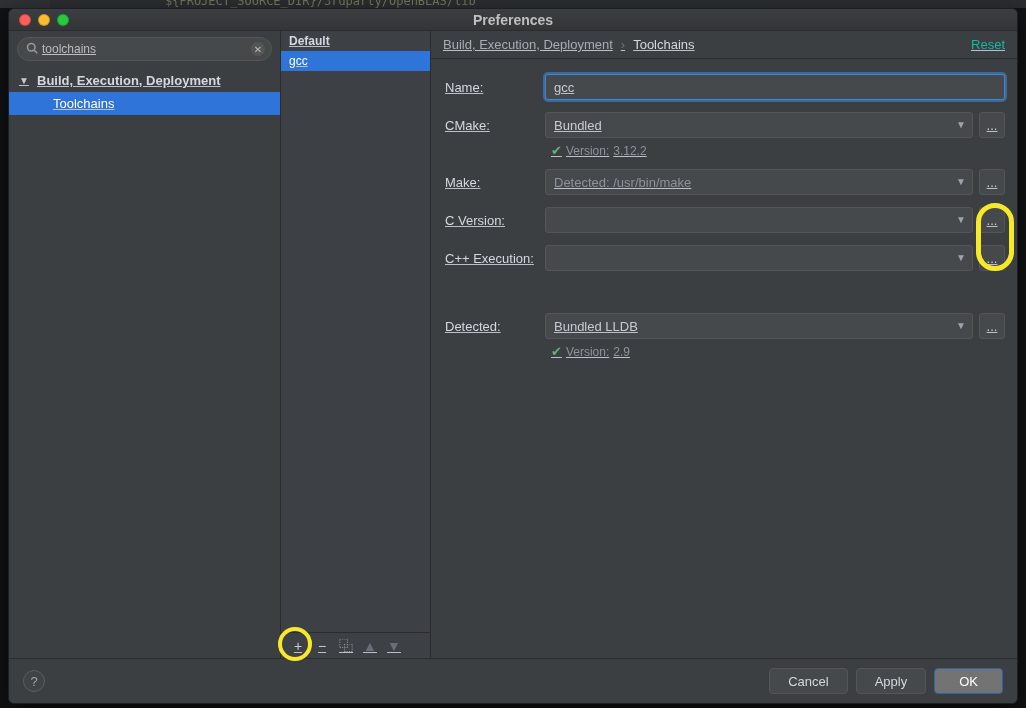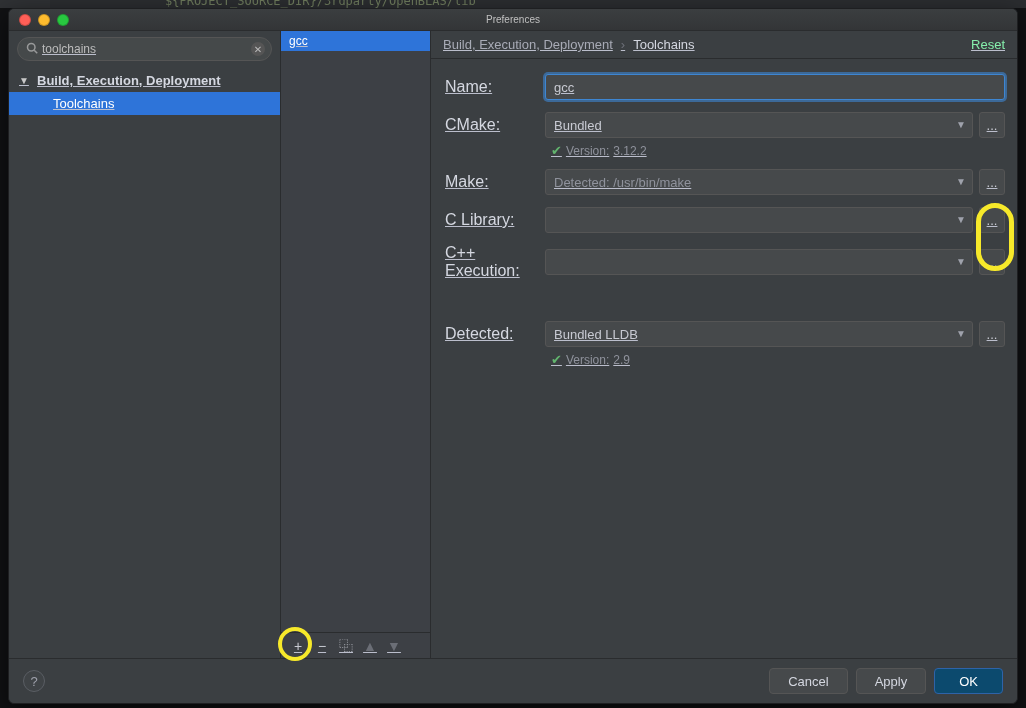--- a/index.html
+++ b/index.html
@@ -10,21 +10,21 @@
   .scrap-left { position: absolute; left: 0; top: 0; height: 8px; width: 50px; background: #2f3134; }
   .scrap-text { position: absolute; left: 165px; top: -6px; color: #6d7a5c; font-family: Menlo, monospace; font-size: 12px; }
 
   .window { position: absolute; left: 8px; top: 8px; width: 1010px; height: 696px; background: #3b3f42; border-radius: 6px; box-shadow: 0 8px 24px rgba(0,0,0,0.6); display: flex; flex-direction: column; border: 1px solid #1e1f21; }
   .titlebar { height: 22px; display: flex; align-items: center; justify-content: center; position: relative; background: linear-gradient(#3b3e40, #333537); border-top-left-radius: 6px; border-top-right-radius: 6px; border-bottom: 1px solid #2a2c2e; }
   .traffic { position: absolute; left: 10px; top: 5px; display: flex; gap: 7px; }
   .dot { width: 12px; height: 12px; border-radius: 50%; }
   .red { background: #ff5f57; border: 0.5px solid rgba(0,0,0,0.2); }
   .yellow { background: #febc2e; border: 0.5px solid rgba(0,0,0,0.2); }
   .green { background: #28c840; border: 0.5px solid rgba(0,0,0,0.2); }
-  .win-title { color: #c0c0c0; font-size: 10px; }
+  .win-title { color: #c0c0c0; font-size: 14px; font-weight: bold; }
 
   .body-area { flex: 1; display: flex; border-bottom: 1px solid #2a2c2e; text-decoration: underline; }
   .sidebar { width: 272px; background: #3b3f42; display: flex; flex-direction: column; border-right: 1px solid #2a2c2e; }
   .search-wrap { padding: 6px 8px; }
   .search { height: 24px; background: #45494a; border: 1px solid #555; border-radius: 12px; display: flex; align-items: center; padding: 0 8px; color: #bcbcbc; position: relative; }
   .search input { flex: 1; background: transparent; border: none; outline: none; color: #bcbcbc; font-size: 12px; }
   .search .mag { margin-right: 4px; opacity: 0.7; }
   .clear { position: absolute; right: 6px; top: 4px; width: 14px; height: 14px; background: #555; border-radius: 50%; display: flex; align-items: center; justify-content: center; color: #bbb; font-size: 10px; cursor: pointer; }
 
   .tree { flex: 1; font-size: 13px; padding-top: 2px; }
@@ -43,42 +43,42 @@
   .tc-item.sel { background: #2e74d9; color: #fff; }
   .tc-bar { height: 26px; border-top: 1px solid #2a2c2e; display: flex; align-items: center; padding-left: 6px; gap: 2px; position: relative; }
   .tc-btn { width: 22px; height: 22px; display: flex; align-items: center; justify-content: center; color: #c8cad2; cursor: pointer; font-size: 14px; border-radius: 3px; }
   .tc-btn.disabled { color: #6b6e76; cursor: default; }
   .ring-add { position: absolute; left: -3px; top: -6px; width: 34px; height: 34px; border: 4px solid #f7e92a; border-radius: 50%; pointer-events: none; }
 
   .main { flex: 1; display: flex; flex-direction: column; background: #3b3f42; }
   .crumbs { height: 28px; display: flex; align-items: center; padding: 0 12px; font-size: 13px; color: #a8abb6; border-bottom: 1px solid #2a2c2e; }
   .crumbs .sep { margin: 0 8px; color: #6c6f78; }
   .crumbs .current { color: #d4d7e0; font-weight: 500; }
-  .reset { margin-left: auto; color: #86efac; cursor: pointer; }
+  .reset { margin-left: auto; color: #14b8a6; cursor: pointer; }
 
   .form { padding: 14px 12px 14px 14px; flex: 1; position: relative; }
   .row { display: flex; align-items: center; margin-bottom: 10px; min-height: 28px; }
-  .row .lab { width: 100px; color: #d5d8e1; font-size: 16px; }
+  .row .lab { width: 100px; color: #d5d8e1; font-size: 13px; }
   .row .field { flex: 1; display: flex; align-items: center; gap: 6px; }
   .input { flex: 1; height: 26px; background: #46494b; border: 1px solid #43627d; border-radius: 3px; color: #c8cad2; padding: 0 8px; font-size: 13px; }
   .input.blue { box-shadow: 0 0 0 2px rgba(62,134,210,0.6); border-color: #3e86d2; }
   .combo { flex: 1; height: 26px; background: #46494b; border: 1px solid #555; border-radius: 3px; color: #c8cad2; padding: 0 8px; font-size: 13px; display: flex; align-items: center; position: relative; }
   .combo.muted { color: #8f929c; }
   .combo .arr { position: absolute; right: 6px; top: 6px; color: #9fa2ac; font-size: 10px; }
   .dots { width: 26px; height: 26px; background: #46494b; border: 1px solid #555; border-radius: 3px; color: #c8cad2; display: flex; align-items: center; justify-content: center; font-size: 13px; cursor: pointer; }
   .small { font-size: 12px; color: #8f929c; padding-left: 6px; display: flex; align-items: center; gap: 4px; margin-top: -6px; margin-bottom: 10px; margin-left: 100px; }
   .check { color: #62b56e; font-size: 13px; }
 
   .ring-dots { position: absolute; right: 3px; top: 144px; width: 38px; height: 68px; border: 5px solid #f7e92a; border-radius: 20px; pointer-events: none; }
 
   .footer { height: 44px; display: flex; align-items: center; padding: 0 14px; background: #3b3f42; border-bottom-left-radius: 6px; border-bottom-right-radius: 6px; }
   .help { width: 22px; height: 22px; border: 1px solid #5a5e64; border-radius: 50%; display: flex; align-items: center; justify-content: center; color: #9ea1ab; font-size: 13px; cursor: pointer; background: #3f4346; }
   .spacer { flex: 1; }
   .btn { height: 26px; padding: 0 18px; border: 1px solid #555; border-radius: 4px; background: #46494b; color: #d4d7e0; font-size: 13px; cursor: pointer; margin-left: 8px; display: flex; align-items: center; }
-  .btn.primary { background: #0c4a6e; border-color: #2e63a8; color: #fff; padding: 0 24px; }
+  .btn.primary { background: #737373; border-color: #2e63a8; color: #fff; padding: 0 24px; }
   .gap { height: 30px; }
 </style>
 </head>
 <body>
 
 <div class="top-scrap">
   <div class="scrap-left"></div>
   <div class="scrap-text">${PROJECT_SOURCE_DIR}/3rdparty/OpenBLAS/lib</div>
 </div>
 
@@ -113,20 +113,21 @@
           <span class="label">Build, Execution, Deployment</span>
         </div>
         <div class="tree-row child sel">
           <span class="label">Toolchains</span>
         </div>
       </div>
     </div>
 
     <div class="center">
       <div class="tc-list">
+        <div class="tc-item default">Default</div>
         <div class="tc-item sel">gcc</div>
       </div>
       <div class="tc-bar">
         <span class="ring-add"></span>
         <div class="tc-btn">+</div>
         <div class="tc-btn">−</div>
         <div class="tc-btn">⿻</div>
         <div class="tc-btn disabled">▲</div>
         <div class="tc-btn disabled">▼</div>
       </div>
@@ -171,21 +172,21 @@
           <div class="field">
             <div class="combo muted">
               <span>Detected: /usr/bin/make</span>
               <span class="arr">▼</span>
             </div>
             <div class="dots">...</div>
           </div>
         </div>
 
         <div class="row">
-          <div class="lab">C Library:</div>
+          <div class="lab">C Version:</div>
           <div class="field">
             <div class="combo muted">
               <span class="arr">▼</span>
             </div>
             <div class="dots">...</div>
           </div>
         </div>
 
         <div class="row">
           <div class="lab">C++ Execution:</div>

